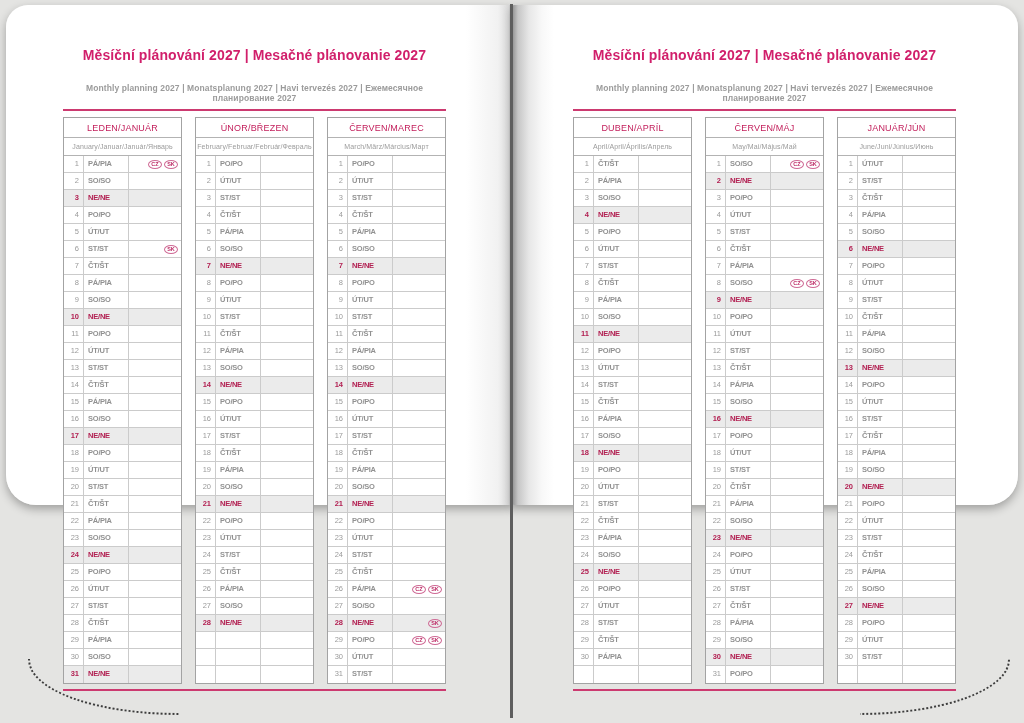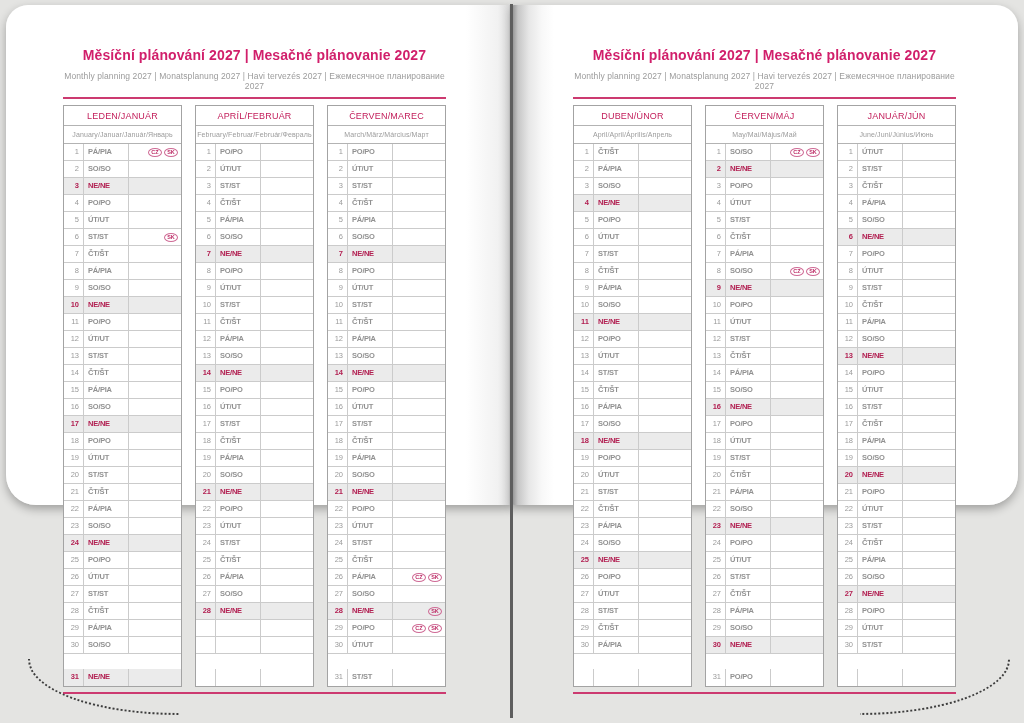--- a/index.html
+++ b/index.html
@@ -15,35 +15,35 @@
   .page-right { left:512px; width:506px; border-radius:2px 22px 30px 2px;
                 background:linear-gradient(to right,#8f8f8f 0,#c6c6c6 6px,#e7e7e7 17px,#f8f8f8 30px,#ffffff 42px); }
   .spine { position:absolute; left:510px; top:4px; width:3px; height:714px;
            background:#5e5e5e; filter:blur(.4px); }
 
   .content { position:absolute; top:42px; width:383px; }
   .page-left  .content { left:57px; }
   .page-right .content { left:61px; }
 
   .title { text-align:center; font-size:14px; font-weight:bold; color:#d11f6b; letter-spacing:.1px; }
-  .subtitle { text-align:center; font-size:8.5px; color:#9b9b9b; margin-top:8px; letter-spacing:.1px; }
+  .subtitle { text-align:center; font-size:8.5px; color:#9b9b9b; margin-top:20px; letter-spacing:.1px;font-weight:bold; }
   .rule { height:2px; background:#cc3a70; margin-top:6px; }
   .rule-bottom { margin-top:5px; height:2px; }
 
   .months { display:flex; gap:13px; margin-top:6px; }
   .month { flex:1; border:1px solid #a3a3a3; background:#fff; }
 
   .m-head { height:20px; line-height:20px; text-align:center; color:#c21d5a;
             font-weight:normal; font-size:9px; border-bottom:1px solid #b3b3b3; letter-spacing:.2px; }
   .m-sub  { height:18px; line-height:18px; text-align:center; color:#9b9b9b;
             font-size:7px; border-bottom:1px solid #b3b3b3; letter-spacing:.1px; }
 
   .m-row { display:flex; height:17px; line-height:16px; border-bottom:1px solid #cbcbcb;
            font-size:7.5px; color:#8f8f8f; }
-  .month .m-row:last-child { border-bottom:none;margin-top:15px; }
+  .month .m-row:last-child { border-bottom:none; }
   .c-num { width:20px; text-align:right; padding-right:4px; border-right:1px solid #cbcbcb; color:#9a9a9a; }
   .c-day { width:45px; padding-left:4px; border-right:1px solid #cbcbcb; font-weight:bold;
            letter-spacing:-.2px; color:#919191; }
   .c-note { flex:1; display:flex; justify-content:flex-end; align-items:center; padding-right:3px; gap:2px; }
 
   .m-row.sun { background:#ebebeb; }
   .m-row.sun .c-num, .m-row.sun .c-day { color:#b22052; font-weight:bold; }
 
   .badge { display:inline-block; min-width:14px; height:9px; border:1px solid #cf6a95;
            border-radius:50%; color:#be2d67; font-size:5.5px; line-height:7px; text-align:center;
@@ -226,21 +226,21 @@
               <div class="c-day">SO/SO</div>
               <div class="c-note"></div>
             </div>
             <div class="m-row sun">
               <div class="c-num">31</div>
               <div class="c-day">NE/NE</div>
               <div class="c-note"></div>
             </div>
           </div>
           <div class="month">
-            <div class="m-head">APRÍL/FEBRUÁR</div>
+            <div class="m-head">ÚNOR/BŘEZEN</div>
             <div class="m-sub">February/Februar/Február/Февраль</div>
             <div class="m-row">
               <div class="c-num">1</div>
               <div class="c-day">PO/PO</div>
               <div class="c-note"></div>
             </div>
             <div class="m-row">
               <div class="c-num">2</div>
               <div class="c-day">ÚT/UT</div>
               <div class="c-note"></div>
@@ -566,21 +566,21 @@
     </div>
   </div>
 
   <div class="page page-right">
     <div class="content">
       <div class="title">Měsíční plánování 2027 | Mesačné plánovanie 2027</div>
       <div class="subtitle">Monthly planning 2027 | Monatsplanung 2027 | Havi tervezés 2027 | Ежемесячное планирование 2027</div>
       <div class="rule"></div>
       <div class="months" id="months-1">
           <div class="month">
-            <div class="m-head">DUBEN/ÚNOR</div>
+            <div class="m-head">DUBEN/APRÍL</div>
             <div class="m-sub">April/April/Április/Апрель</div>
             <div class="m-row">
               <div class="c-num">1</div>
               <div class="c-day">ČT/ŠT</div>
               <div class="c-note"></div>
             </div>
             <div class="m-row">
               <div class="c-num">2</div>
               <div class="c-day">PÁ/PIA</div>
               <div class="c-note"></div>

